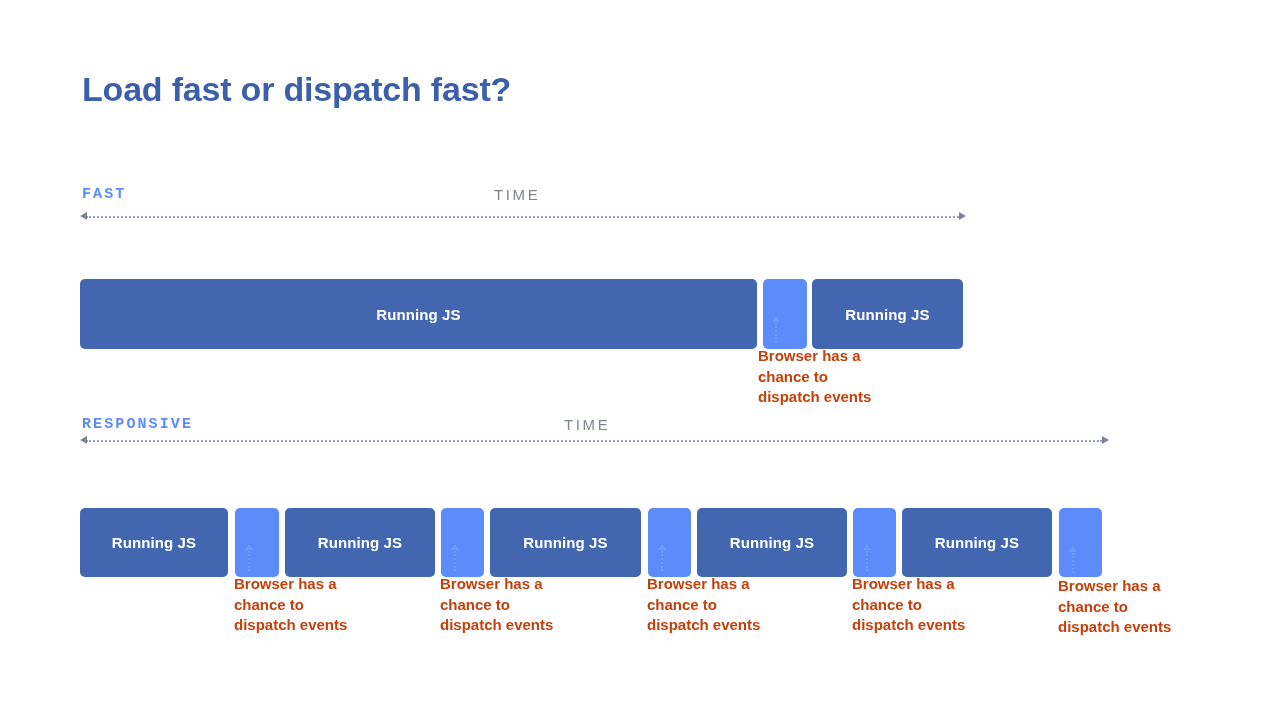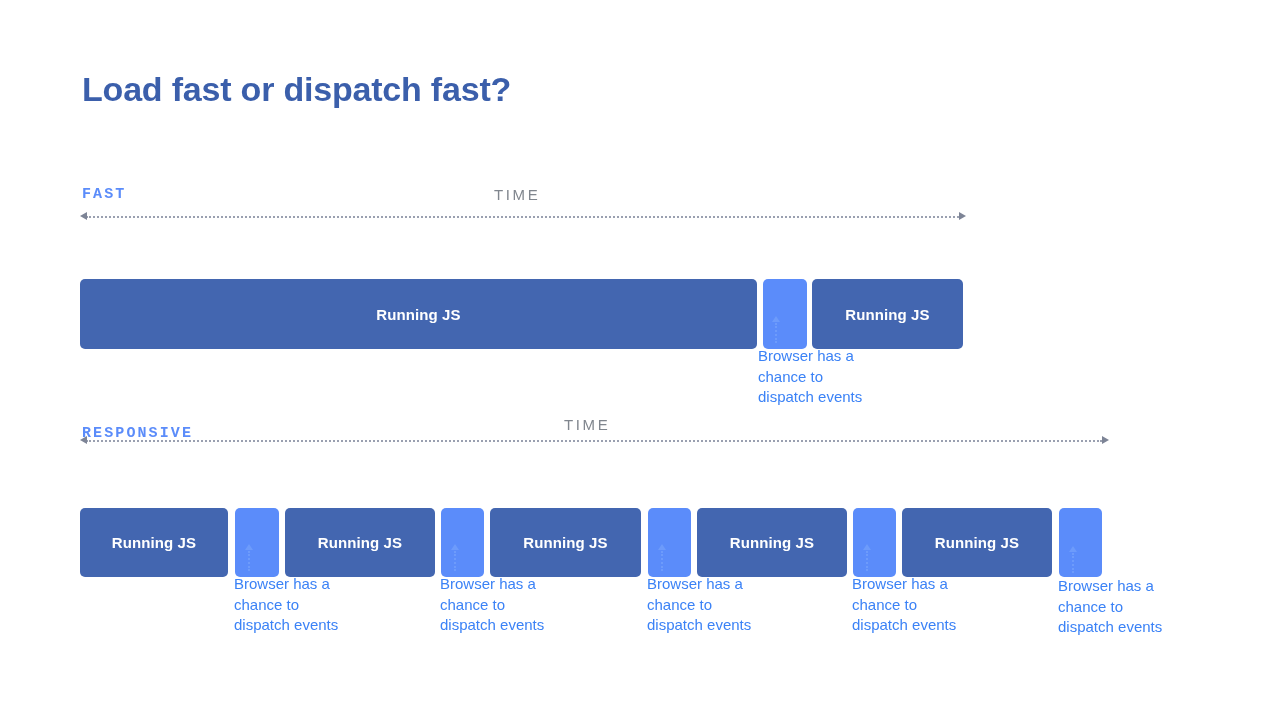--- a/index.html
+++ b/index.html
@@ -137,22 +137,22 @@
     border-left: 4px solid transparent;
     border-right: 4px solid transparent;
     border-bottom: 6px solid #6d9bfb;
   }
   .callout-text {
     position: absolute;
     left: -2px;
     top: 30px;
     font-size: 15px;
     line-height: 20.5px;
-    font-weight: normal;
-    color: #3b82f6;
+    font-weight: bold;
+    color: #c2410c;
     width: 150px;
     white-space: pre-line;
   }
 </style>
 </head>
 <body>
 
 <div class="slide">
 
   <div class="slide-title">Load fast or dispatch fast?</div>
@@ -175,21 +175,21 @@
         </div>
         <div class="callout" style="left: 775px; top: 316px;">
           <div class="callout-head"></div>
           <div class="callout-stem"></div>
           <div class="callout-text" style="left: -17px;">Browser has a
 chance to
 dispatch events</div>
         </div>
       </div>
       <div class="timeline-section">
-        <div class="section-label" style="left: 82px; top: 416px; margin-top: 9px;">RESPONSIVE</div>
+        <div class="section-label" style="left: 82px; top: 416px;">RESPONSIVE</div>
         <div class="time-label" style="left: 564px; top: 416px;">TIME</div>
         <div class="axis" style="left: 80px; top: 436px; width: 1029px;">
           <div class="axis-line"></div>
           <div class="axis-arrow left"></div>
           <div class="axis-arrow right"></div>
         </div>
         <div class="bar js" style="left: 80px; top: 472px; width: 148px; height: 69px;">
           <span class="bar-label">Running JS</span>
         </div>
         <div class="bar gap" style="left: 235px; top: 472px; width: 44px; height: 69px;"></div>

